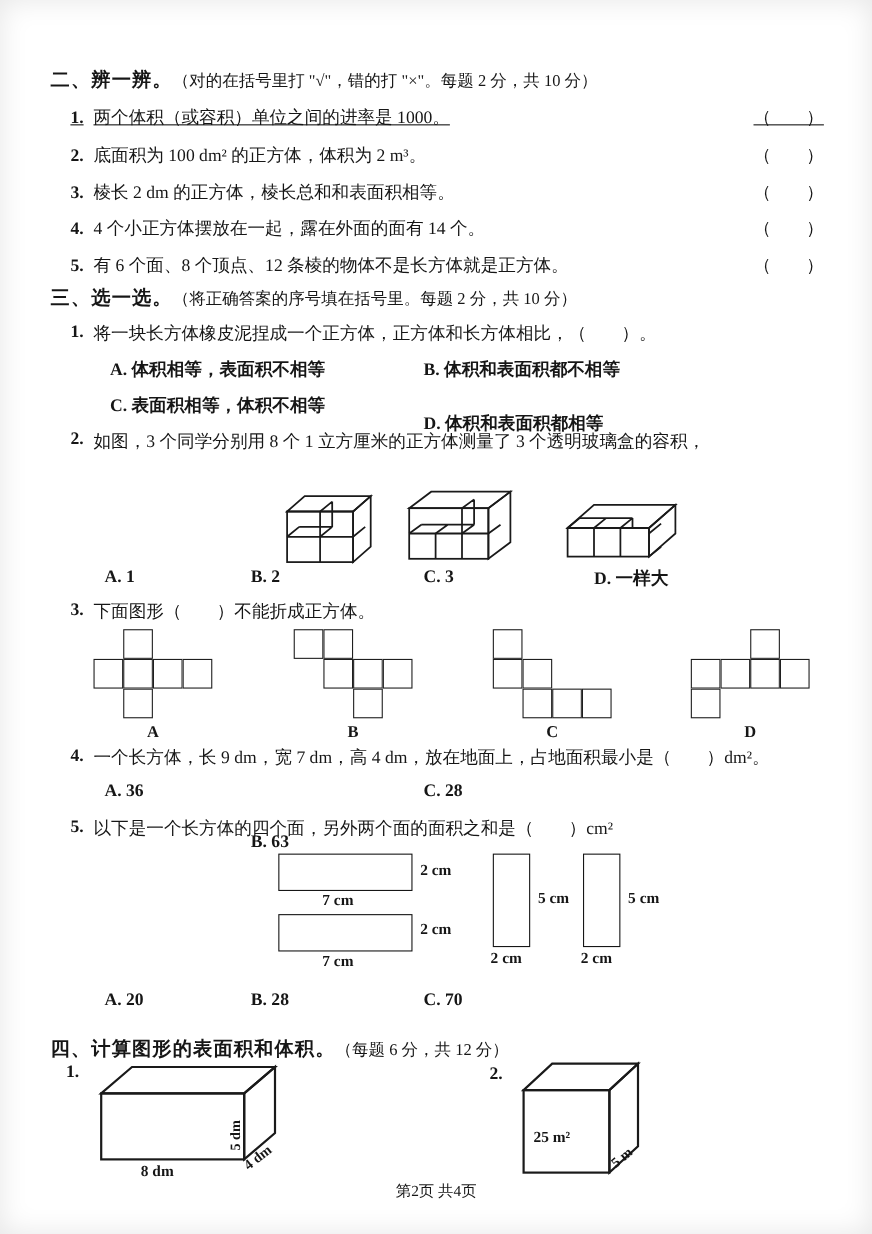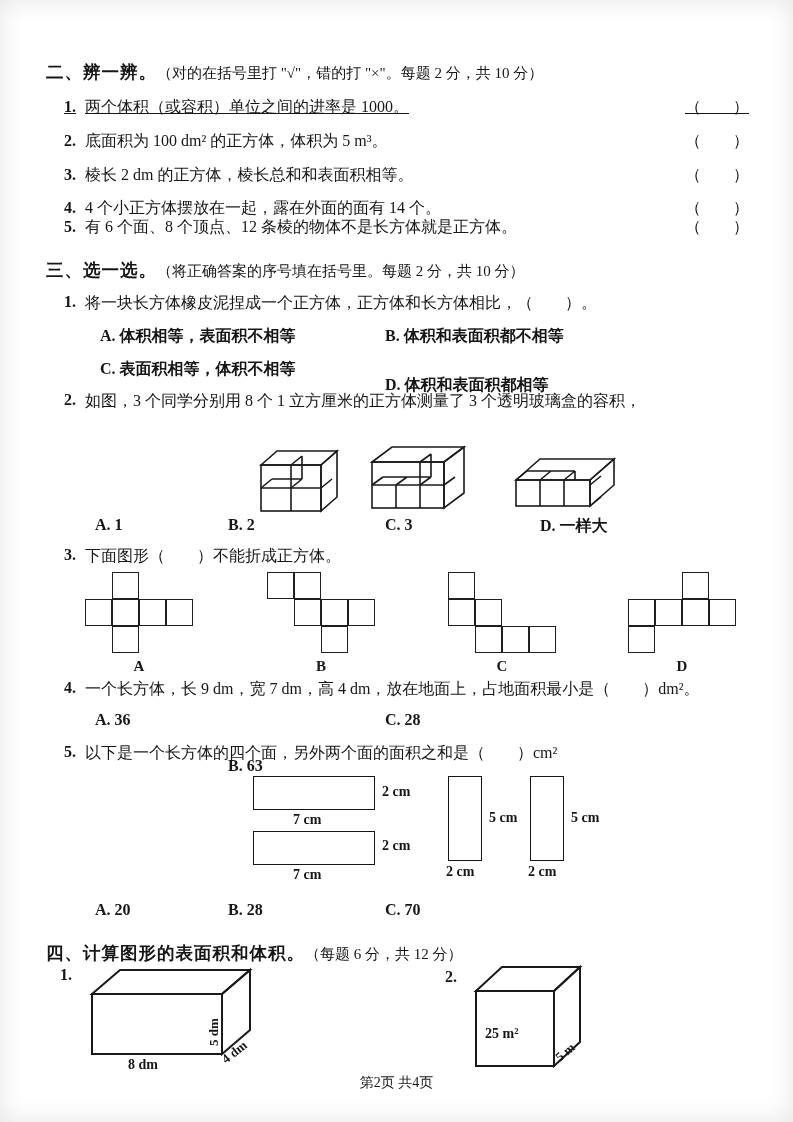--- a/index.html
+++ b/index.html
@@ -38,32 +38,32 @@
 
   <div class="abs sec-head" style="top:60px;">
     <span class="sec-title">二、辨一辨。</span><span class="sec-sub">（对的在括号里打 "√"，错的打 "×"。每题 2 分，共 10 分）</span>
   </div>
 
   <div class="abs q-row tf-row" style="top:97px;text-decoration:underline;">
     <span><span class="qnum">1.</span><span class="qtext">两个体积（或容积）单位之间的进率是 1000。</span></span>
     <span class="tf-paren">（　　）</span>
   </div>
   <div class="abs q-row tf-row" style="top:131px;">
-    <span><span class="qnum">2.</span><span class="qtext">底面积为 100 dm² 的正方体，体积为 5 m³。</span></span>
+    <span><span class="qnum">2.</span><span class="qtext">底面积为 100 dm² 的正方体，体积为 2 m³。</span></span>
     <span class="tf-paren">（　　）</span>
   </div>
   <div class="abs q-row tf-row" style="top:165px;">
     <span><span class="qnum">3.</span><span class="qtext">棱长 2 dm 的正方体，棱长总和和表面积相等。</span></span>
     <span class="tf-paren">（　　）</span>
   </div>
   <div class="abs q-row tf-row" style="top:198px;gap:12px;">
     <span><span class="qnum">4.</span><span class="qtext">4 个小正方体摆放在一起，露在外面的面有 14 个。</span></span>
     <span class="tf-paren">（　　）</span>
   </div>
-  <div class="abs q-row tf-row" style="top:217px;">
+  <div class="abs q-row tf-row" style="top:231px;">
     <span><span class="qnum">5.</span><span class="qtext">有 6 个面、8 个顶点、12 条棱的物体不是长方体就是正方体。</span></span>
     <span class="tf-paren">（　　）</span>
   </div>
 
   <div class="abs sec-head" style="top:258px;">
     <span class="sec-title">三、选一选。</span><span class="sec-sub">（将正确答案的序号填在括号里。每题 2 分，共 10 分）</span>
   </div>
 
   <div class="abs q-row" style="top:293px;">
     <span class="qnum">1.</span>

